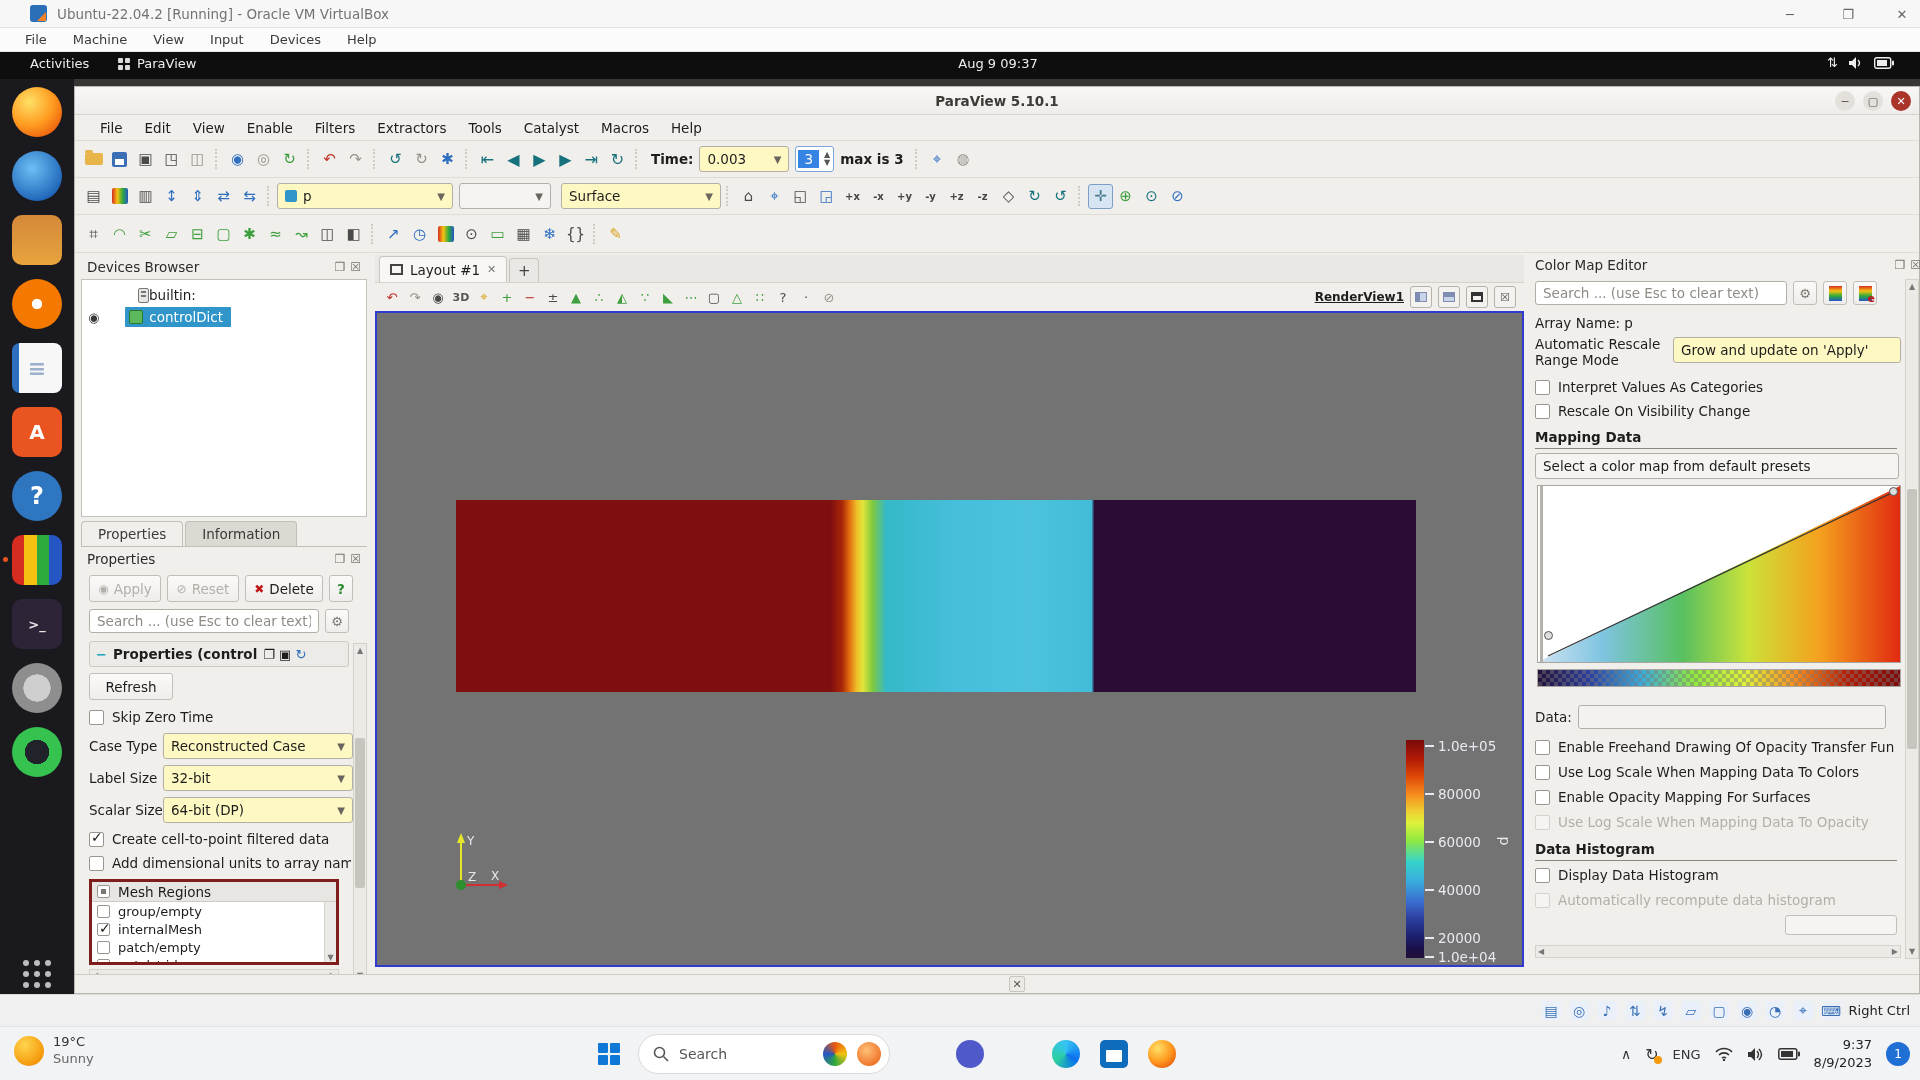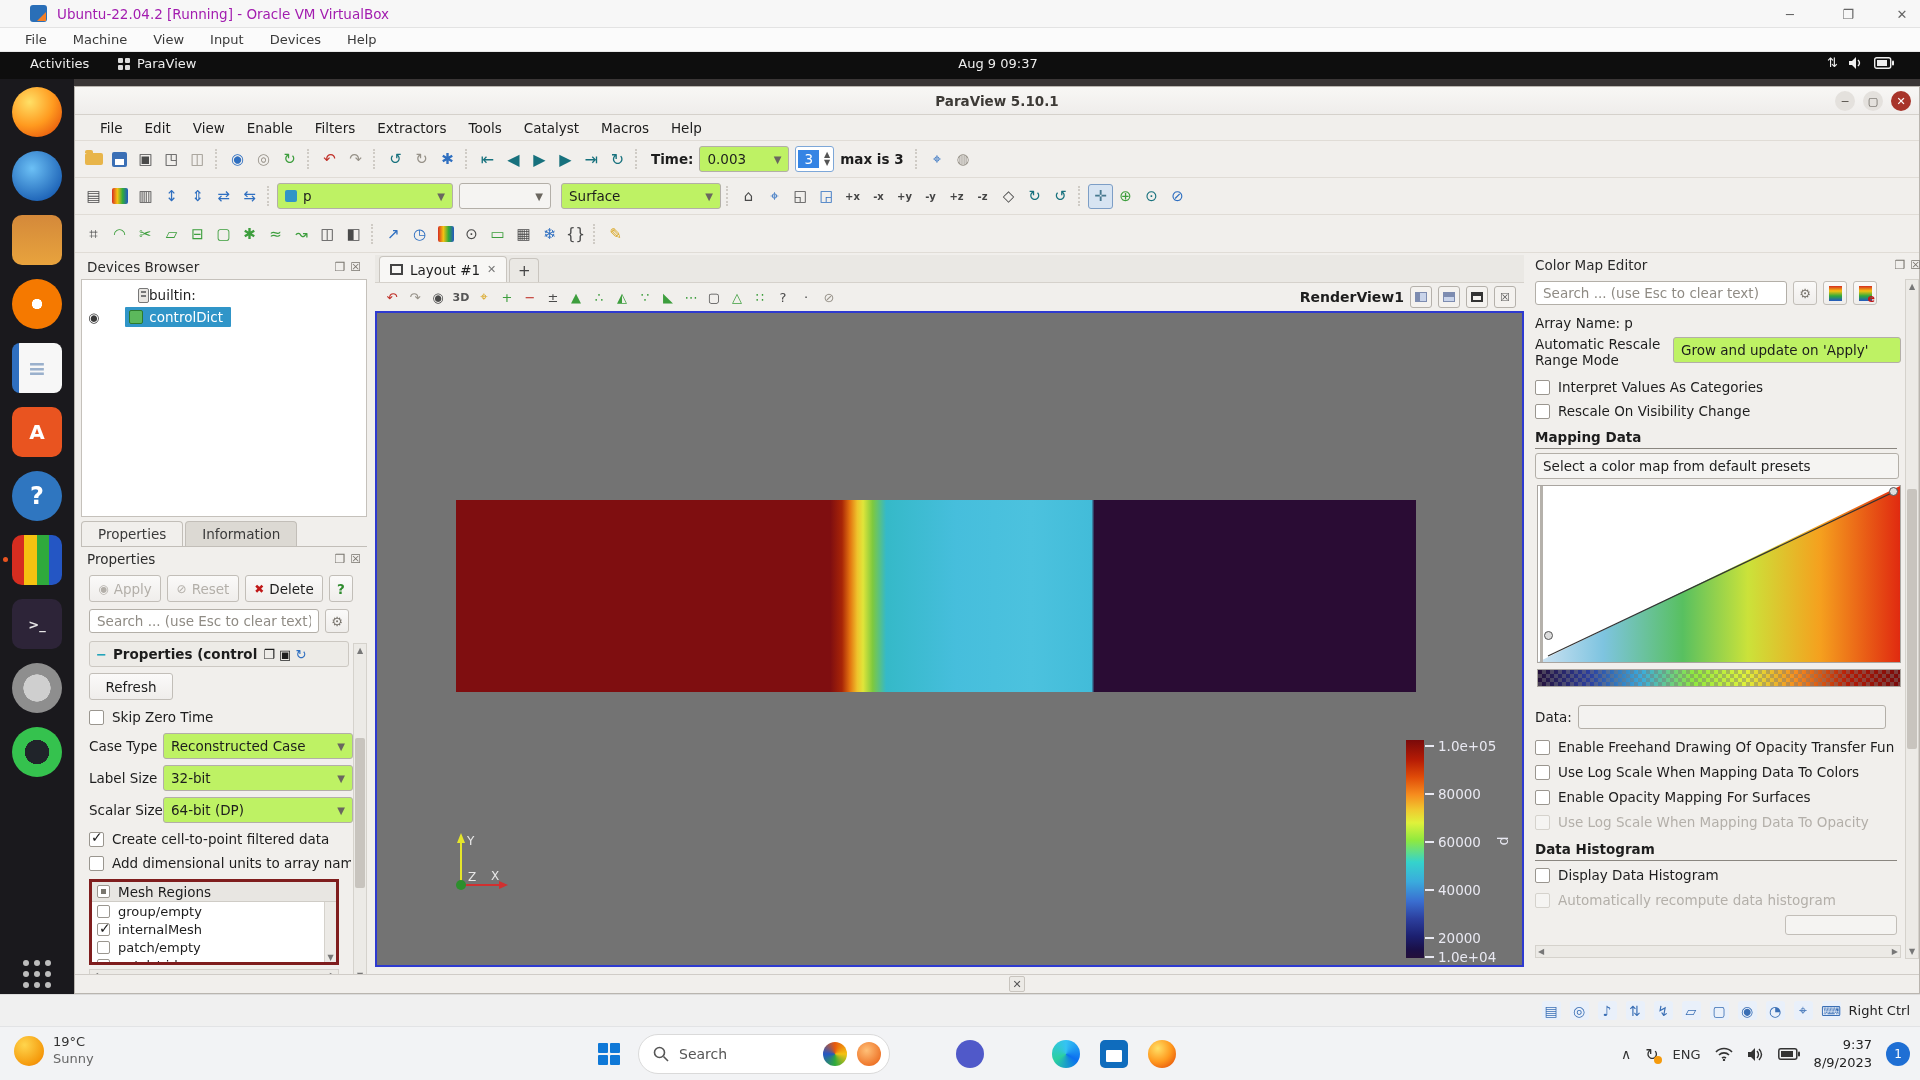--- a/index.html
+++ b/index.html
@@ -6,21 +6,21 @@
   html,body{width:1920px;height:1080px;overflow:hidden;background:#000;
     font-family:"DejaVu Sans","Liberation Sans",sans-serif;font-size:13px;color:#1d1d1d}
   .abs{position:absolute}
   .screen{position:relative;width:1920px;height:1080px;background:#2c2c2c}
 
   
   .vb-titlebar{position:absolute;left:0;top:0;width:1920px;height:28px;background:#f7f7f7;
     display:flex;align-items:center;padding-left:30px;gap:10px;border-bottom:1px solid #e3e3e3}
   .vb-logo{width:17px;height:17px;background:#2a6fb8;border-radius:3px;position:relative}
   .vb-logo::after{content:"";position:absolute;right:1px;bottom:1px;border-left:9px solid transparent;border-bottom:9px solid #f58025}
-  .vb-title{font-size:13.5px;color:#a21caf}
+  .vb-title{font-size:13.5px;color:#737373}
   .winctl{position:absolute;top:4px;width:20px;height:20px;display:flex;align-items:center;justify-content:center;color:#666;font-size:13px}
   .vb-menubar{position:absolute;left:0;top:28px;width:1920px;height:24px;background:#fbfbfb;
     display:flex;align-items:center;padding-left:12px;border-bottom:1px solid #e8e8e8}
   .vb-menu-item{padding:0 13px;font-size:13px;color:#3a3a3a}
 
   
   .vm{position:absolute;left:0;top:52px;width:1920px;height:942px;background:#3a3636;overflow:hidden}
 
   
   .ub-bar{position:absolute;left:0;top:0;width:1920px;height:27px;background:#0e0e0e;color:#eee;font-size:13px}
@@ -71,21 +71,21 @@
   .ti.yellow{color:#d9a520}.ti.blue{color:#2f6fc0}.ti.dark{color:#4a4a4a}
   .ti.vcr{color:#17717d;font-size:16px}
   .ti.axisbtn .g{font-size:10px;font-weight:bold;color:#444}
   .ti.text3d .g{font-size:11px;font-weight:bold;color:#555}
   .ti.pressed{background:#d7e4f2;border:1px solid #7d9ec6}
   .ti.folder .g{width:18px;height:12px;background:#e8b54a;border-radius:2px;position:relative;color:transparent}
   .ti.folder .g::before{content:"";position:absolute;top:-3px;left:0;width:8px;height:3px;background:#e8b54a;border-radius:2px 2px 0 0}
   .ti.disk .g{width:15px;height:15px;background:#3a6fb5;border-radius:2px;position:relative;color:transparent}
   .ti.disk .g::after{content:"";position:absolute;left:3px;top:7px;width:9px;height:6px;background:#fff}
   .ti.rainbow .g{width:16px;height:16px;border-radius:2px;background:linear-gradient(90deg,#d62d20,#f5c211,#2faa3c,#2456c4);color:transparent}
-  .combo{display:flex;align-items:center;background:#bef264;border:1px solid #b3afa8;border-radius:3px;
+  .combo{display:flex;align-items:center;background:#fef9c3;border:1px solid #b3afa8;border-radius:3px;
     padding:0 7px;font-size:13.5px;height:26px;gap:6px}
   .combo .arr{margin-left:auto;color:#6a665f;font-size:10px}
   .spin{display:flex;background:#fff;border:1px solid #7da7d8;border-radius:3px;height:26px;align-items:center}
   .spin .val{background:#3584e4;color:#fff;padding:1px 6px;font-size:13.5px;margin:0 2px}
   .spin .arrows{display:flex;flex-direction:column;font-size:8px;color:#555;line-height:1;padding:0 3px}
   .tlabel{font-size:13.5px;font-weight:600;margin:0 6px}
 
   
   .pv-main{position:absolute;left:0;top:166px;width:1846px;height:723px}
   .panel-title{display:flex;align-items:center;font-size:13.5px;color:#2b2b2b;padding:0 6px;height:24px}
@@ -141,21 +141,21 @@
   .center-col{position:absolute;left:300px;top:0;width:1149px;height:723px}
   .ltabs{position:absolute;left:0;top:2px;width:100%;height:28px;background:#eae8e4;border-bottom:1px solid #d5d1cb;display:flex;align-items:flex-end;gap:2px;padding-left:4px}
   .ltab{height:26px;background:#f8f7f5;border:1px solid #c9c5bf;border-bottom:none;border-radius:4px 4px 0 0;
     display:flex;align-items:center;gap:7px;padding:0 10px;font-size:13.5px}
   .ltab .wico{width:13px;height:11px;border:2px solid #444}
   .ltab-plus{height:24px;width:30px;background:#eae8e4;border:1px solid #c9c5bf;border-bottom:none;border-radius:4px 4px 0 0;
     display:flex;align-items:center;justify-content:center;font-size:15px;color:#444}
   .vtbar{position:absolute;left:0;top:30px;width:100%;height:28px;display:flex;align-items:center;background:#f1efec;padding-left:6px}
   .vtbar .ti{width:22px;height:22px;font-size:13px}
   .view-name{margin-left:auto;display:flex;align-items:center;gap:6px;padding-right:8px}
-  .view-name b{font-size:14px;}
+  .view-name b{font-size:12px;text-decoration:underline}
   .vn-btn{width:22px;height:22px;border:1px solid #b5b1ab;border-radius:3px;background:#f4f2ef;display:flex;align-items:center;justify-content:center;font-size:11px;color:#555}
   .vn-btn .split{width:12px;height:10px;background:#c9d4ea;border:1px solid #7d8cb0}
   .vn-btn .split.h{border-left:5px solid #7d8cb0}
   .vn-btn .split.v{border-top:5px solid #7d8cb0}
   .vn-btn .maxi{width:12px;height:10px;border:2px solid #333;border-top:4px solid #333}
   .viewport{position:absolute;left:0;top:58px;width:1149px;height:656px;background:#737373;border:2px solid #2e3ad0;overflow:hidden}
   .domain{position:absolute;left:79px;top:187px;width:960px;height:192px;
     background:linear-gradient(90deg,#7f0e10 0%,#7f0e10 39%,#a82507 40.2%,#e2700f 41%,#efc32c 41.8%,#e0e53a 42.4%,#7ec93e 43.4%,#35b9c8 44.8%,#46bedc 52%,#4cc2de 60%,#42bcd9 66.2%,#2a0c34 66.5%,#2a0c34 100%)}
   .colorbar{position:absolute;left:1029px;top:427px;width:18px;height:218px;
     background:linear-gradient(180deg,#7a0a0a 0%,#b51b05 9%,#e04b08 17%,#f68c1e 25%,#f0c92f 32%,#dff23b 38%,#8fe93f 46%,#35d3cc 56%,#3aabdd 65%,#3a6ed0 74%,#2c3f9e 82%,#1c2070 90%,#1a1048 96%,#24103a 100%)}

